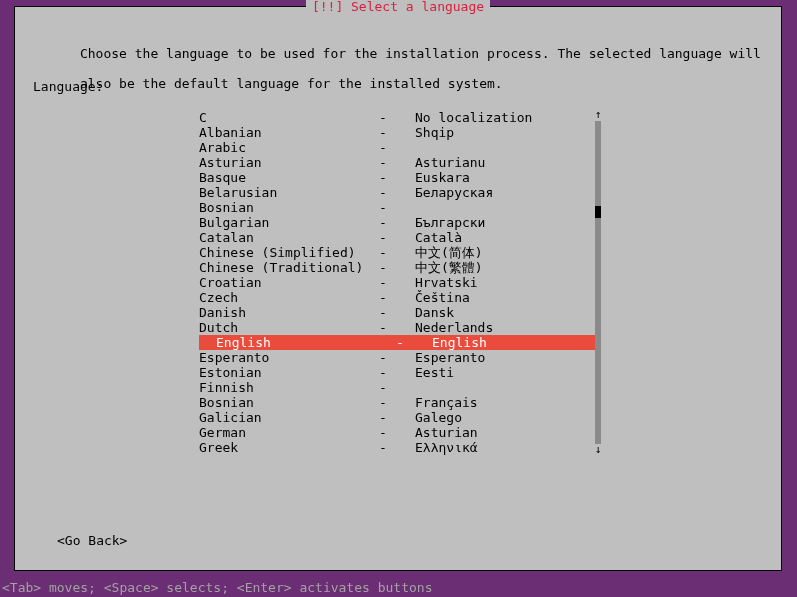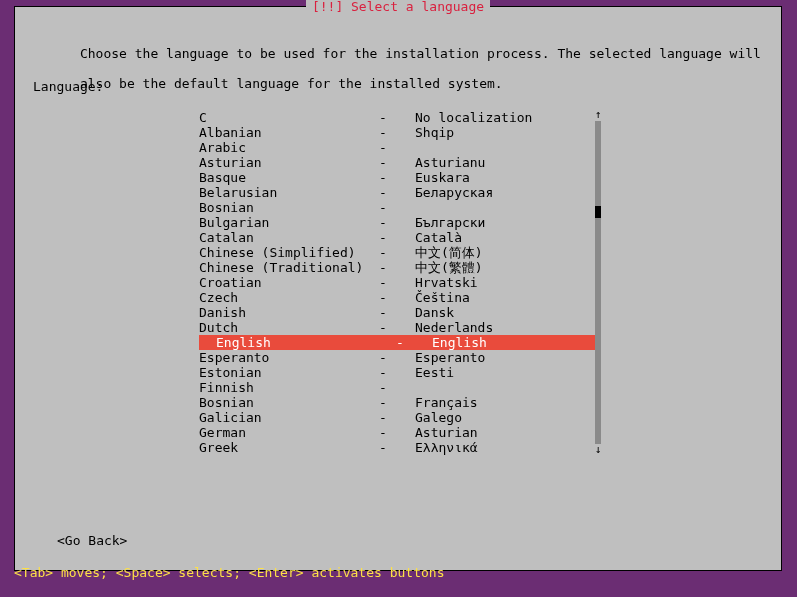--- a/index.html
+++ b/index.html
@@ -110,24 +110,24 @@
     position: absolute;
     left: 42px;
     bottom: 22px;
     color: #000;
     cursor: pointer;
     white-space: pre;
   }
   .hint-bar {
     position: absolute;
     left: 0;
-    bottom: 17px;
+    bottom: 2px;
     width: 100%;
-    color: #fde047;
-    padding-left: 14px;
+    color: #a3a3a3;
+    padding-left: 2px;
     white-space: pre;
   }
 </style>
 </head>
 <body>
 
 <div class="outer">
 
   <div class="dialog">
 

